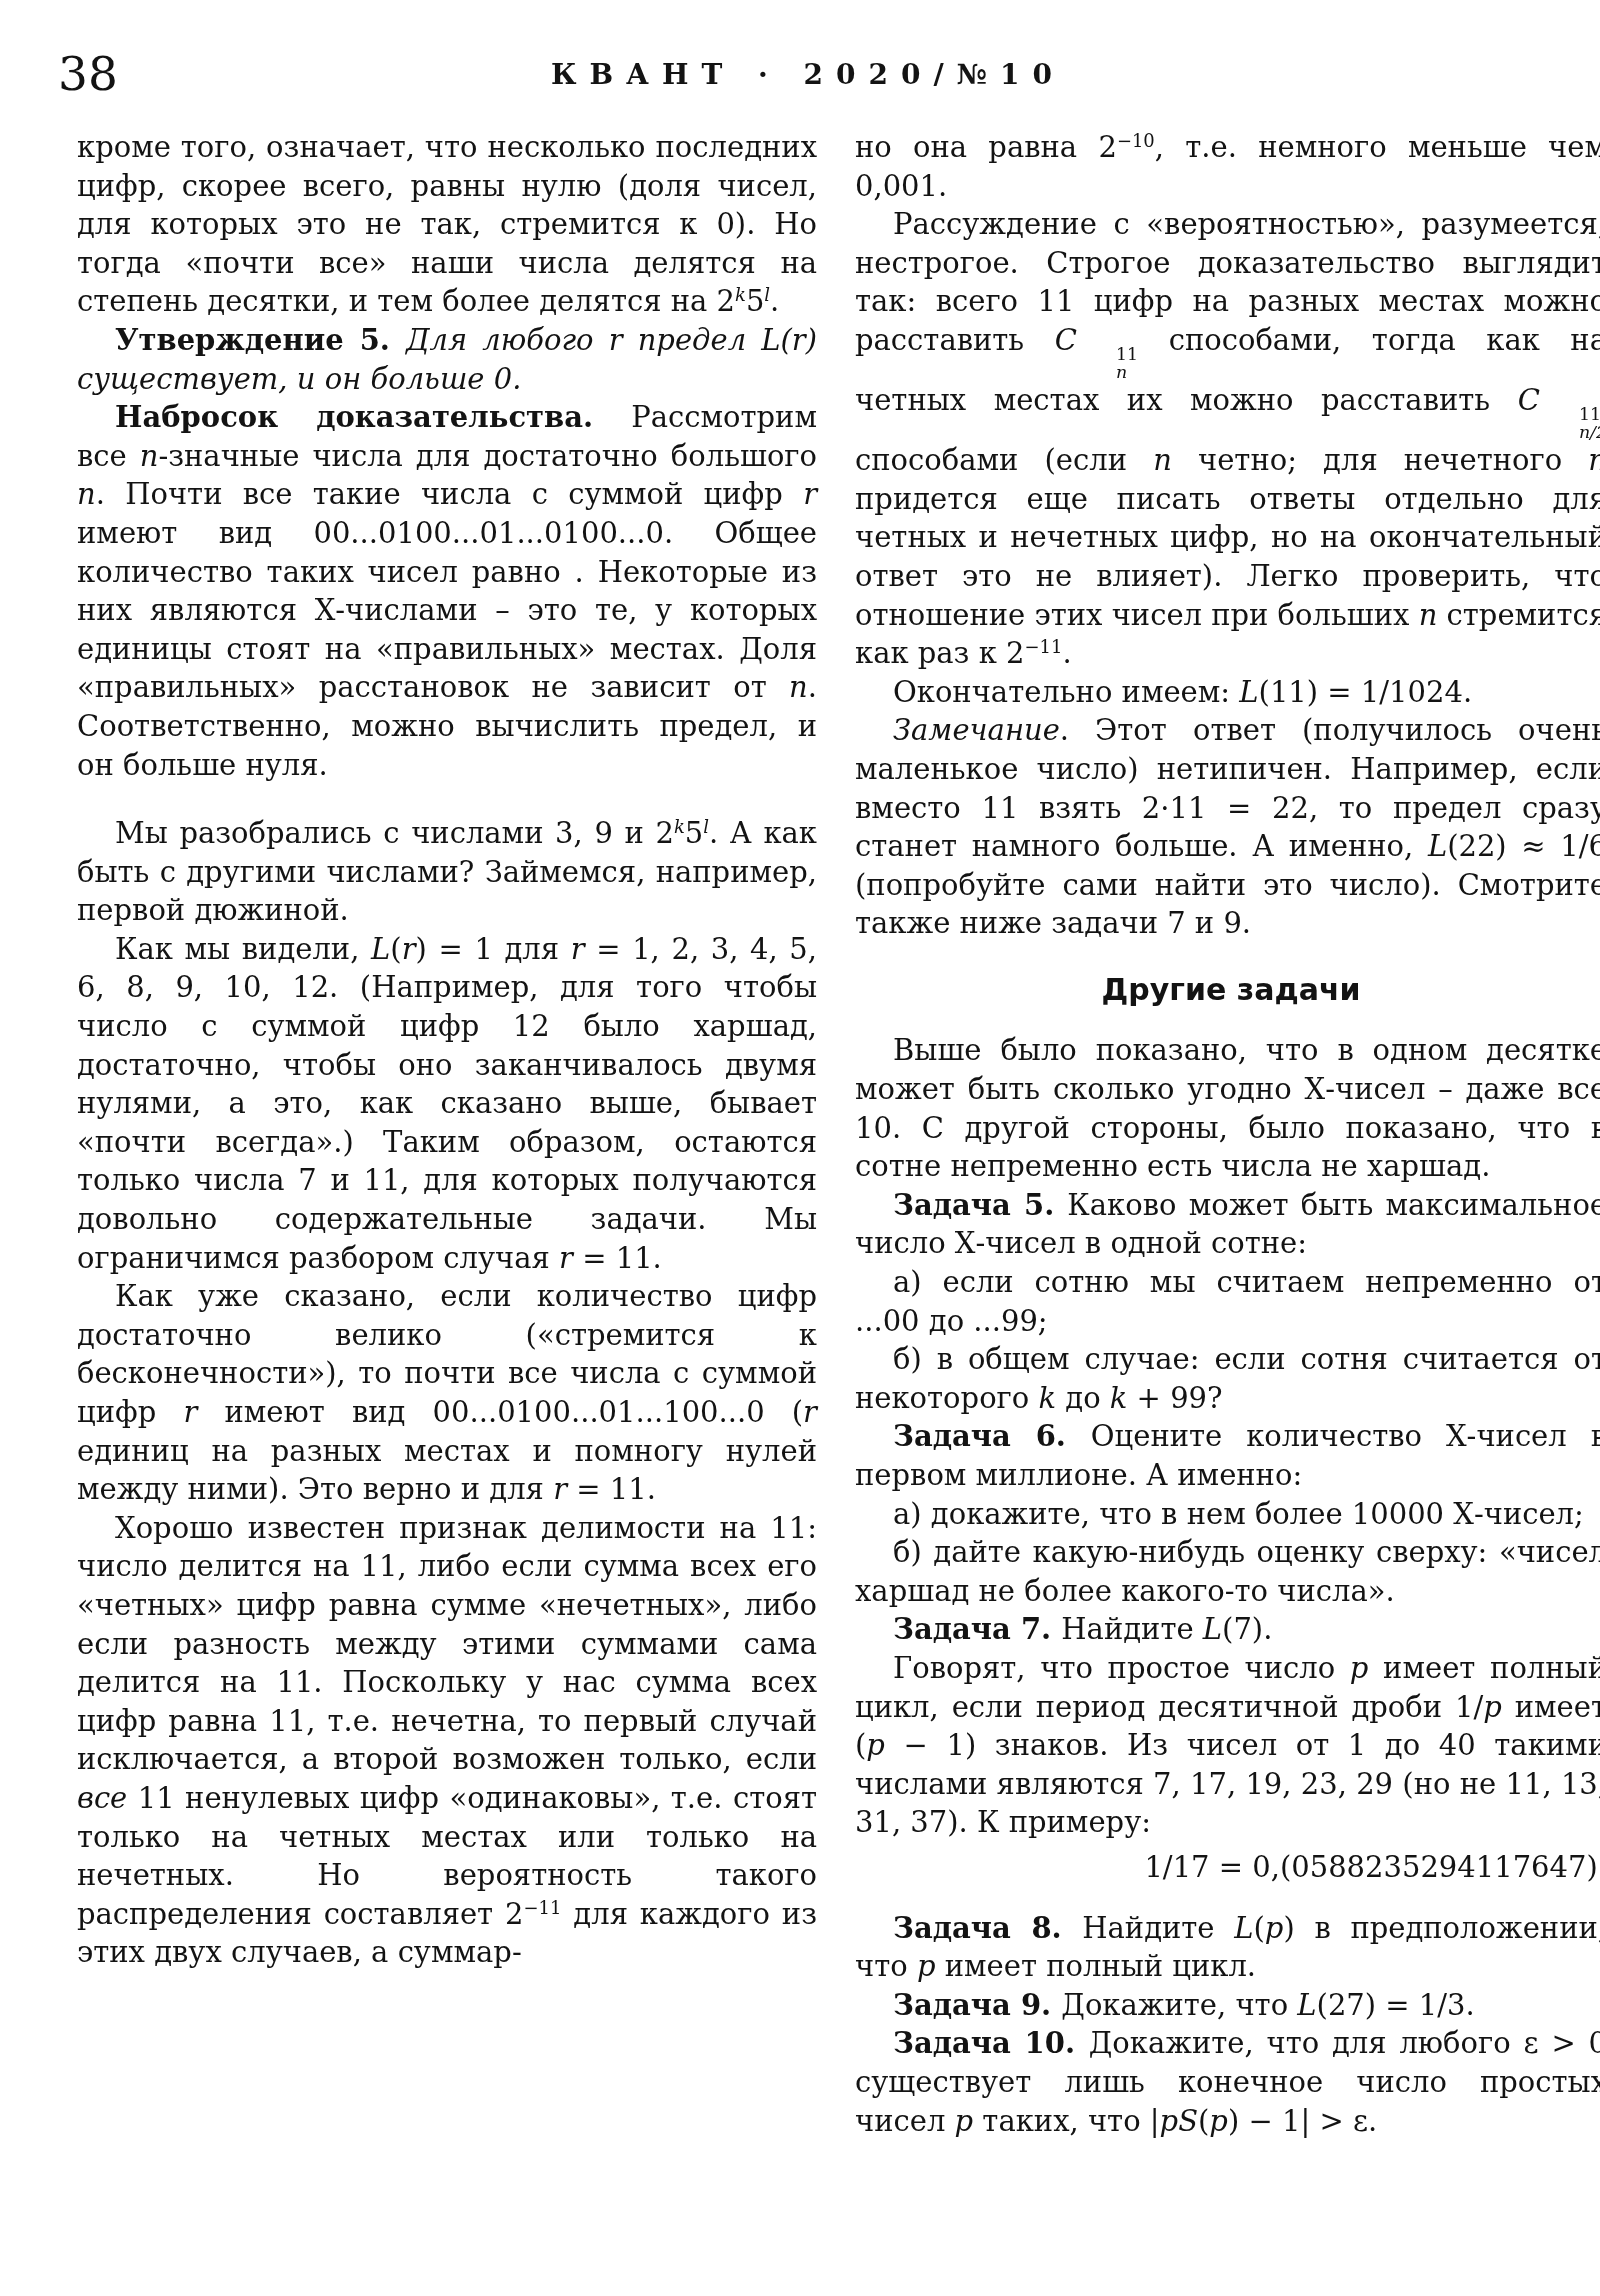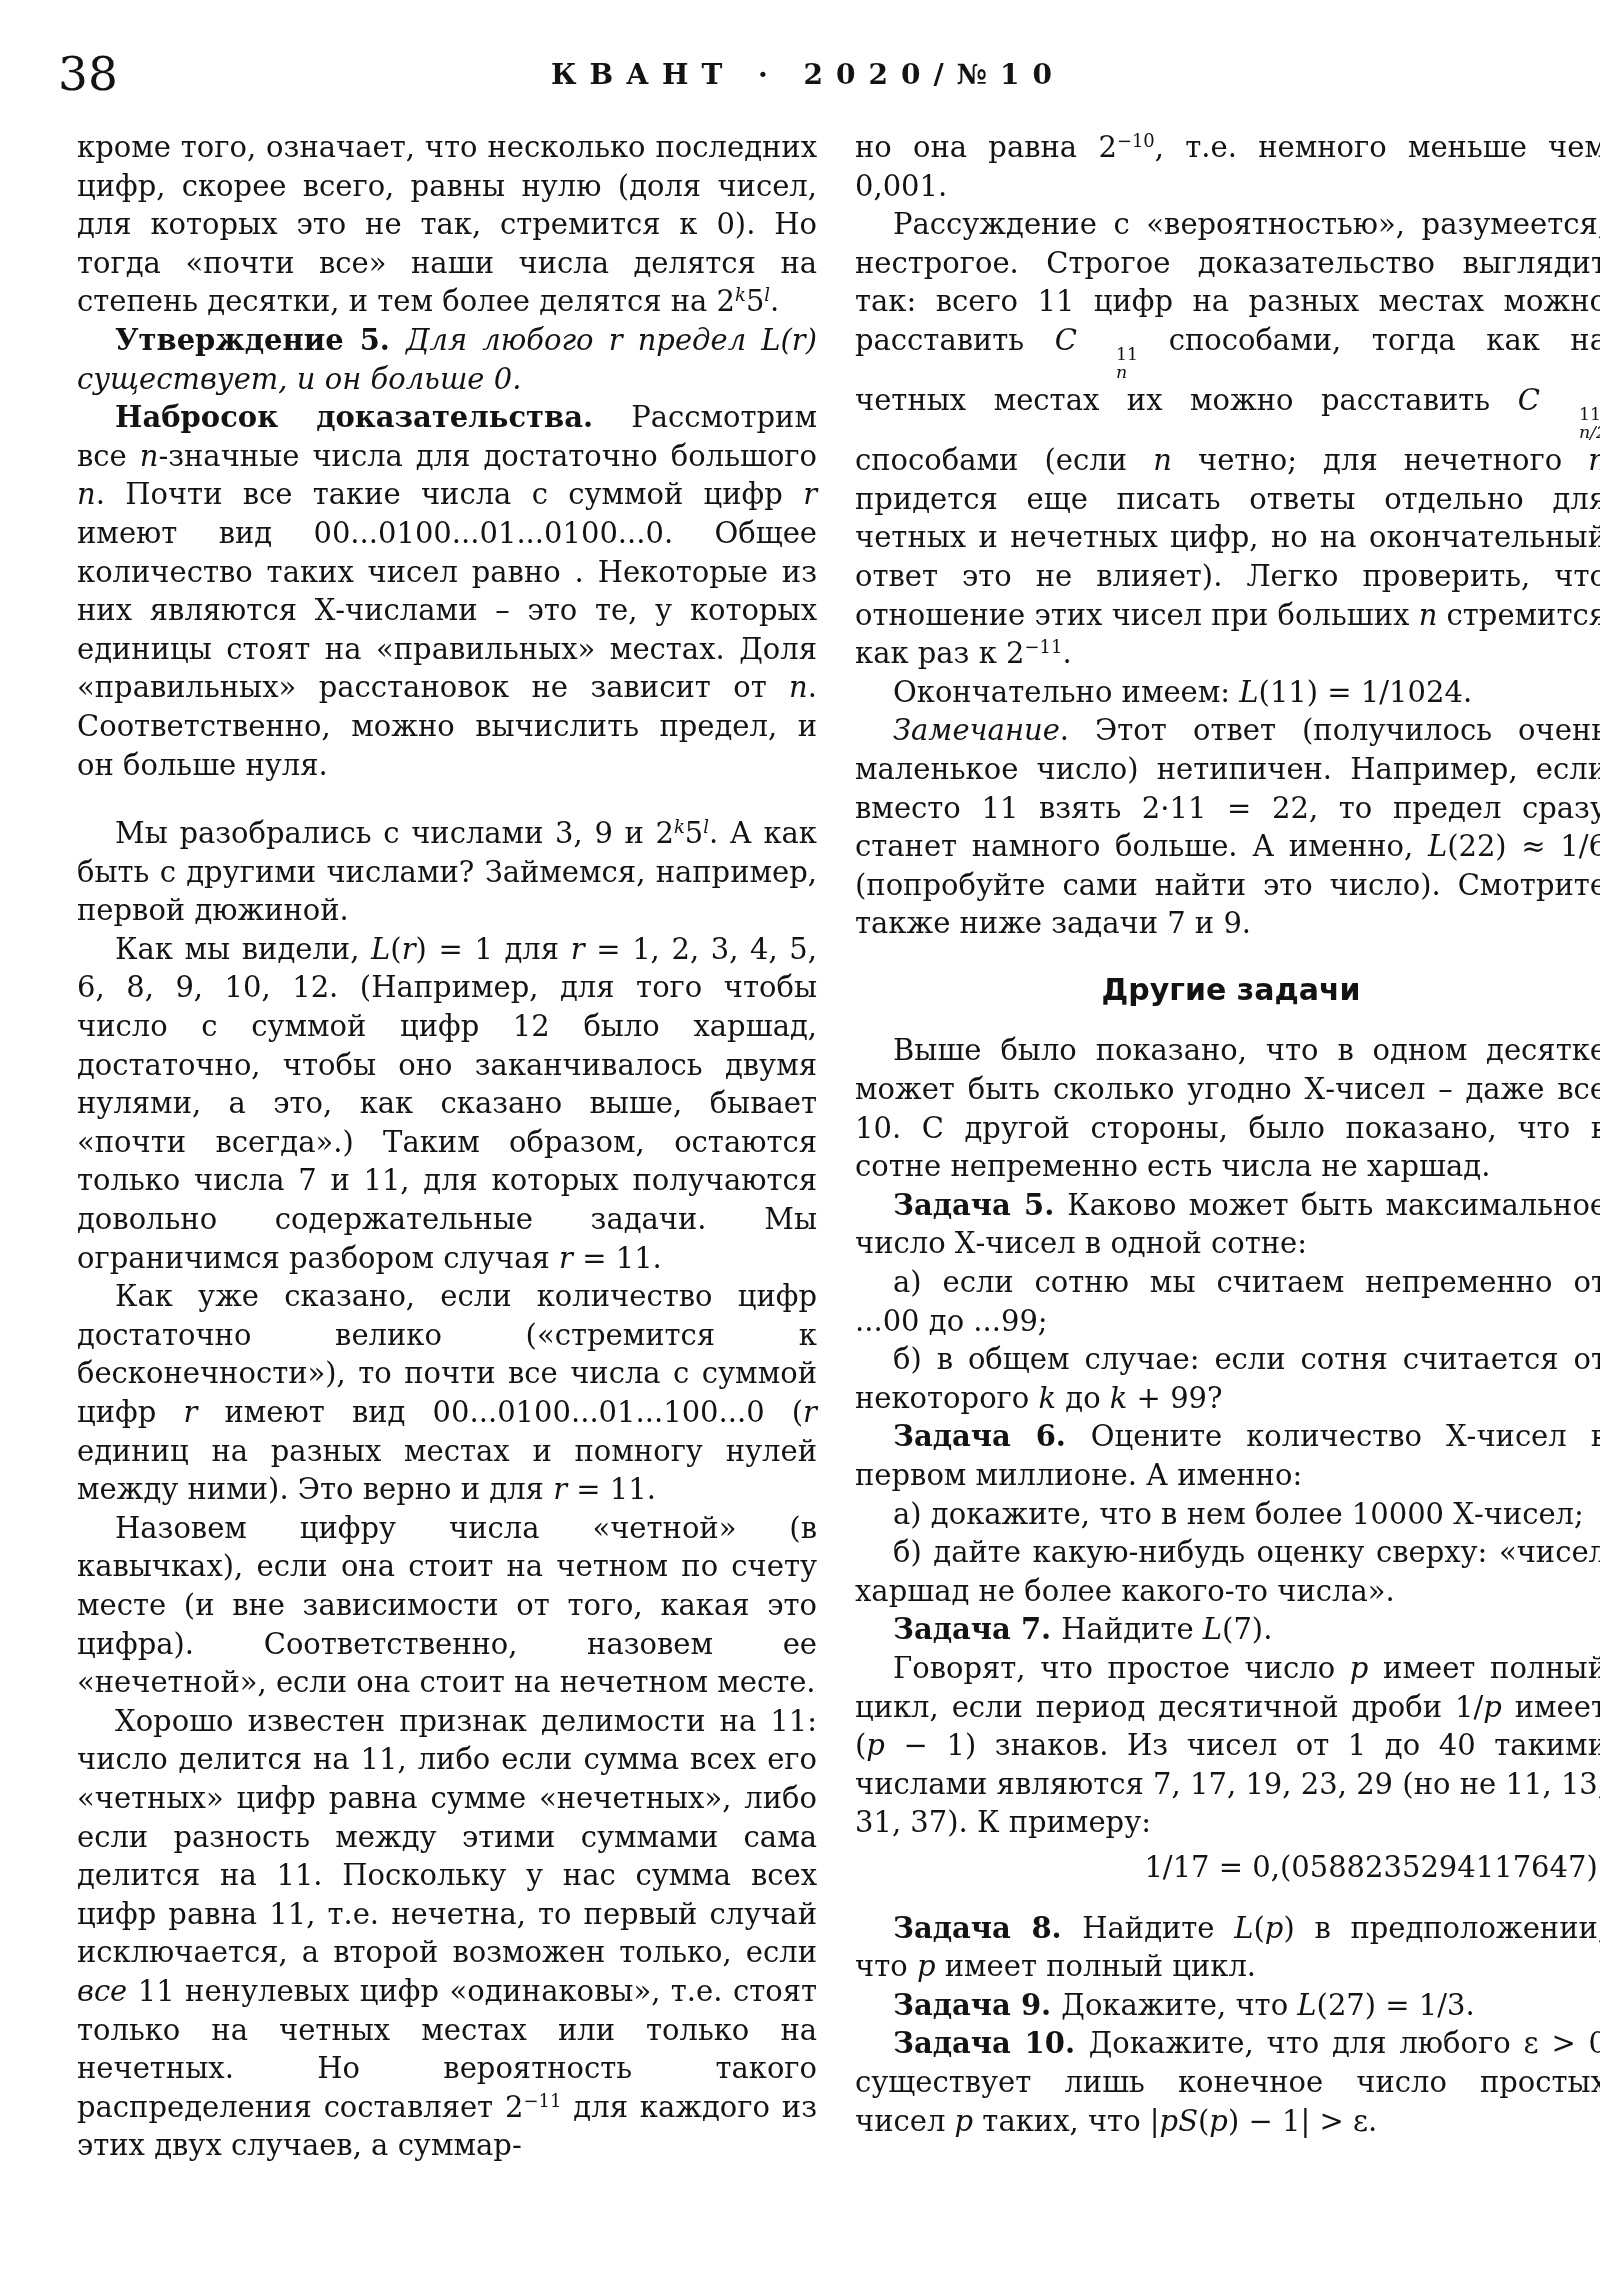--- a/index.html
+++ b/index.html
@@ -35,21 +35,20 @@
     <div class="journal-title">КВАНТ · 2020/№10</div>
   </header>
   <main class="columns">
     <div class="col col-left">
         <p class="noindent"><span>кроме того, означает, что несколько последних цифр, скорее всего, равны нулю (доля чисел, для которых это не так, стремится к 0). Но тогда «почти все» наши числа делятся на степень десятки, и тем более делятся на 2</span><span class="sup i">k</span><span>5</span><span class="sup i">l</span><span>.</span></p>
         <p><span class="b">Утверждение 5. </span><span class="i">Для любого r предел L(r) существует, и он больше 0.</span></p>
         <p><span class="b">Набросок доказательства. </span><span>Рассмотрим все </span><span class="i">n</span><span>-значные числа для достаточно большого </span><span class="i">n</span><span>. Почти все такие числа с суммой цифр </span><span class="i">r</span><span> имеют вид 00...0100...01...0100...0. Общее количество таких чисел равно . Некоторые из них являются Х-числами – это те, у которых единицы стоят на «правильных» местах. Доля «правильных» расстановок не зависит от </span><span class="i">n</span><span>. Соответственно, можно вычислить предел, и он больше нуля.</span></p>
         <p style="margin-top: 30px;"><span>Мы разобрались с числами 3, 9 и 2</span><span class="sup i">k</span><span>5</span><span class="sup i">l</span><span>. А как быть с другими числами? Займемся, например, первой дюжиной.</span></p>
         <p><span>Как мы видели, </span><span class="i">L</span><span>(</span><span class="i">r</span><span>) = 1 для </span><span class="i">r</span><span> = 1, 2, 3, 4, 5, 6, 8, 9, 10, 12. (Например, для того чтобы число с суммой цифр 12 было харшад, достаточно, чтобы оно заканчивалось двумя нулями, а это, как сказано выше, бывает «почти всегда».) Таким образом, остаются только числа 7 и 11, для которых получаются довольно содержательные задачи. Мы ограничимся разбором случая </span><span class="i">r</span><span> = 11.</span></p>
         <p><span>Как уже сказано, если количество цифр достаточно велико («стремится к бесконечности»), то почти все числа с суммой цифр </span><span class="i">r</span><span> имеют вид 00...0100...01...100...0 (</span><span class="i">r</span><span> единиц на разных местах и помногу нулей между ними). Это верно и для </span><span class="i">r</span><span> = 11.</span></p>
-        <p><span>Назовем цифру числа «четной» (в кавычках), если она стоит на четном по счету месте (и вне зависимости от того, какая это цифра). Соответственно, назовем ее «нечетной», если она стоит на нечетном месте.</span></p>
         <p><span>Хорошо известен признак делимости на 11: число делится на 11, либо если сумма всех его «четных» цифр равна сумме «нечетных», либо если разность между этими суммами сама делится на 11. Поскольку у нас сумма всех цифр равна 11, т.е. нечетна, то первый случай исключается, а второй возможен только, если </span><span class="i">все</span><span> 11 ненулевых цифр «одинаковы», т.е. стоят только на четных местах или только на нечетных. Но вероятность такого распределения составляет 2</span><span class="sup">−11</span><span> для каждого из этих двух случаев, а суммар-</span></p>
       </div>
     <div class="col col-right">
         <p class="noindent"><span>но она равна 2</span><span class="sup">−10</span><span>, т.е. немного меньше чем 0,001.</span></p>
         <p><span>Рассуждение с «вероятностью», разумеется, нестрогое. Строгое доказательство выглядит так: всего 11 цифр на разных местах можно расставить </span><span class="i">C</span><span class="stack">
             <span class="st-sup">11</span>
             <span class="st-sub">n</span>
           </span><span> способами, тогда как на четных местах их можно расставить </span><span class="i">C</span><span class="stack">
             <span class="st-sup">11</span>
             <span class="st-sub">n/2</span>

